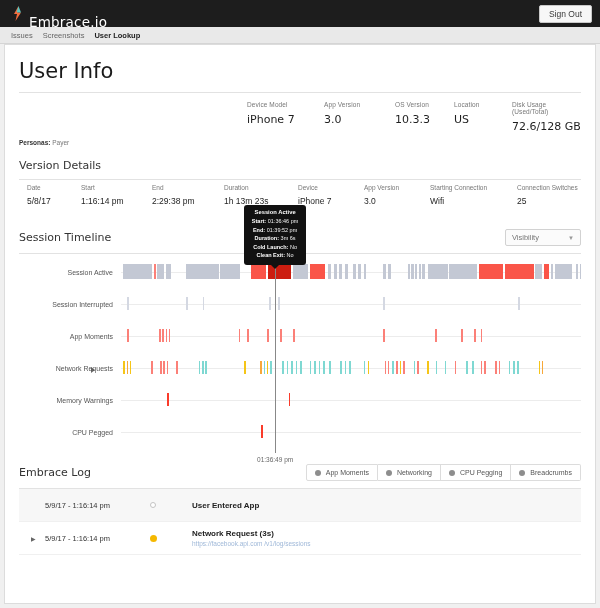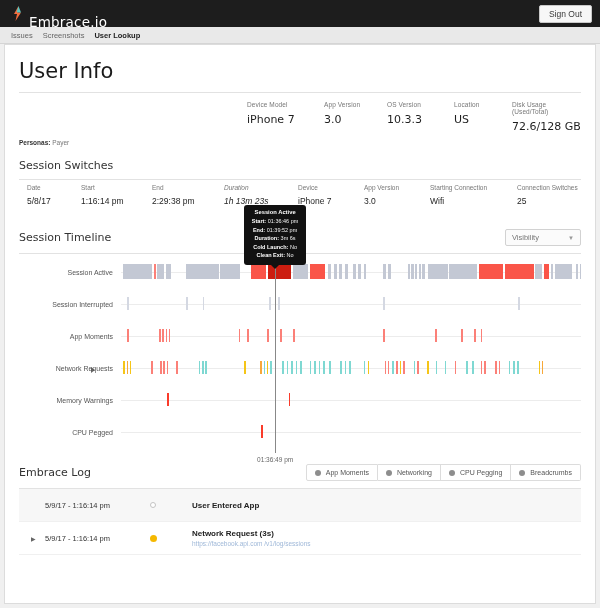--- a/index.html
+++ b/index.html
@@ -217,54 +217,54 @@
 
     <div class="info-row" id="user-info-fields">
         <div class="info-col" style="left: 228px;">
           <div class="info-label">Device Model</div>
           <div class="info-value">iPhone 7</div>
         </div>
         <div class="info-col" style="left: 305px;">
           <div class="info-label">App Version</div>
           <div class="info-value">3.0</div>
         </div>
-        <div class="info-col" style="left: 368px;">
+        <div class="info-col" style="left: 376px;">
           <div class="info-label">OS Version</div>
           <div class="info-value">10.3.3</div>
         </div>
         <div class="info-col" style="left: 435px;">
           <div class="info-label">Location</div>
           <div class="info-value">US</div>
         </div>
         <div class="info-col" style="left: 493px;">
           <div class="info-label">Disk Usage (Used/Total)</div>
           <div class="info-value">72.6/128 GB</div>
         </div>
       </div>
     <div class="personas">
       <b>Personas:</b>
       <span>Payer</span>
     </div>
 
-    <div class="section-head">Session Switches</div>
+    <div class="section-head">Version Details</div>
     <div class="rule"></div>
     <div class="sd-row" id="sd-fields">
         <div class="sd-col" style="left: 8px;">
           <div class="sd-label">Date</div>
           <div class="sd-value">5/8/17</div>
         </div>
         <div class="sd-col" style="left: 62px;">
           <div class="sd-label">Start</div>
           <div class="sd-value">1:16:14 pm</div>
         </div>
         <div class="sd-col" style="left: 133px;">
           <div class="sd-label">End</div>
           <div class="sd-value">2:29:38 pm</div>
         </div>
-        <div class="sd-col" style="left: 205px; font-style: italic;">
+        <div class="sd-col" style="left: 205px;">
           <div class="sd-label">Duration</div>
           <div class="sd-value">1h 13m 23s</div>
         </div>
         <div class="sd-col" style="left: 279px;">
           <div class="sd-label">Device</div>
           <div class="sd-value">iPhone 7</div>
         </div>
         <div class="sd-col" style="left: 345px;">
           <div class="sd-label">App Version</div>
           <div class="sd-value">3.0</div>

